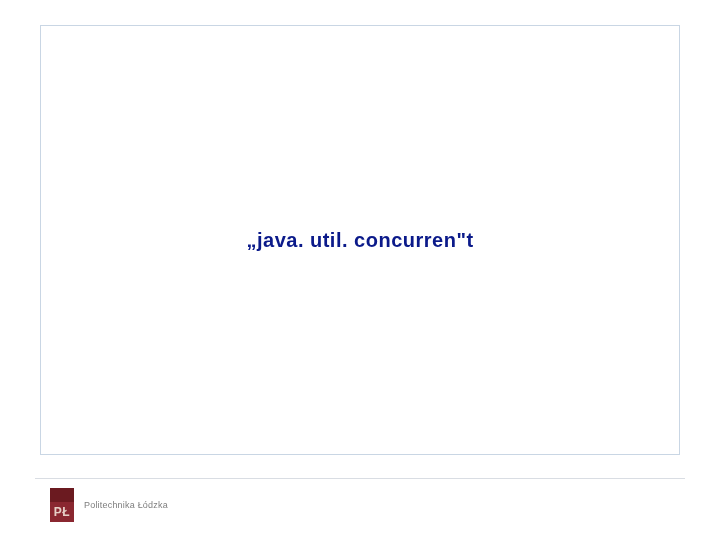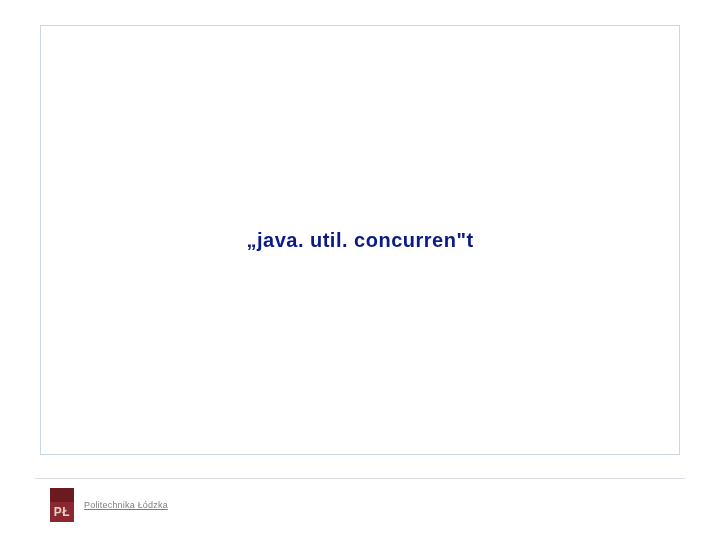--- a/index.html
+++ b/index.html
@@ -68,21 +68,20 @@
   .logo-mark {
     color: #e7cfc6;
     font-size: 12px;
     font-weight: bold;
     letter-spacing: 0.5px;
   }
   .uni-name {
     color: #7e7e7e;
     font-size: 9px;
     letter-spacing: 0.2px;
-    text-decoration: underline;
   }
 </style>
 </head>
 <body>
 
 <div class="page">
 
   <div class="slide-frame">
     <div class="slide-title">„java. util. concurren"t</div>
   </div>

